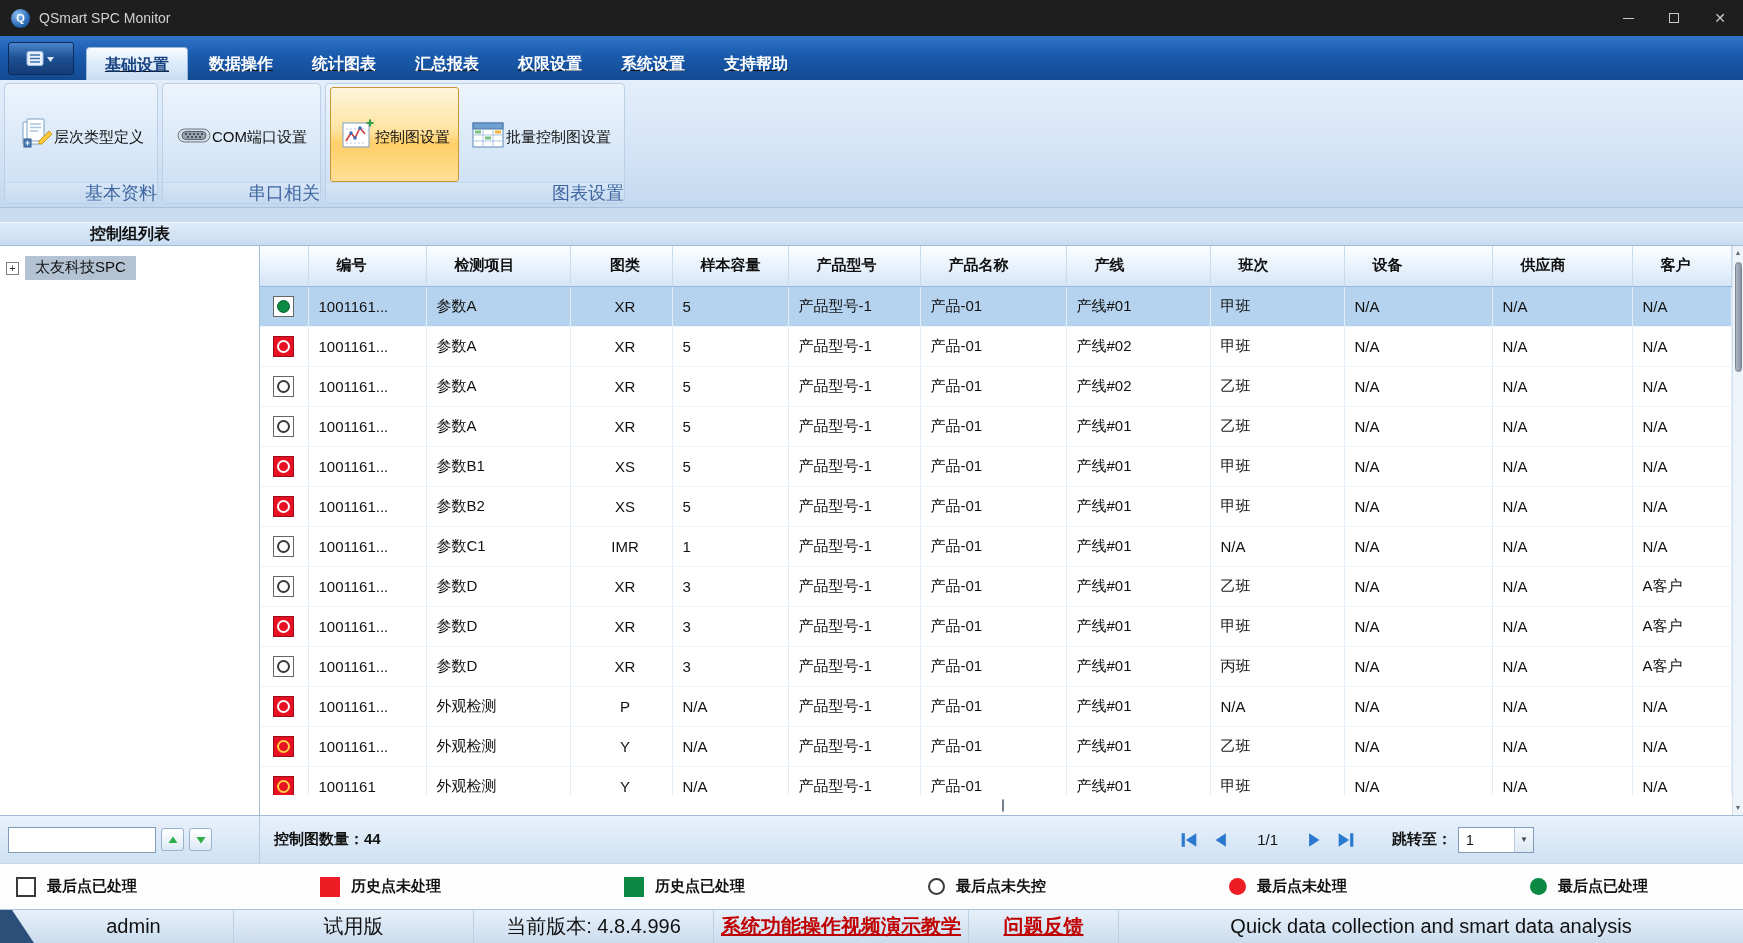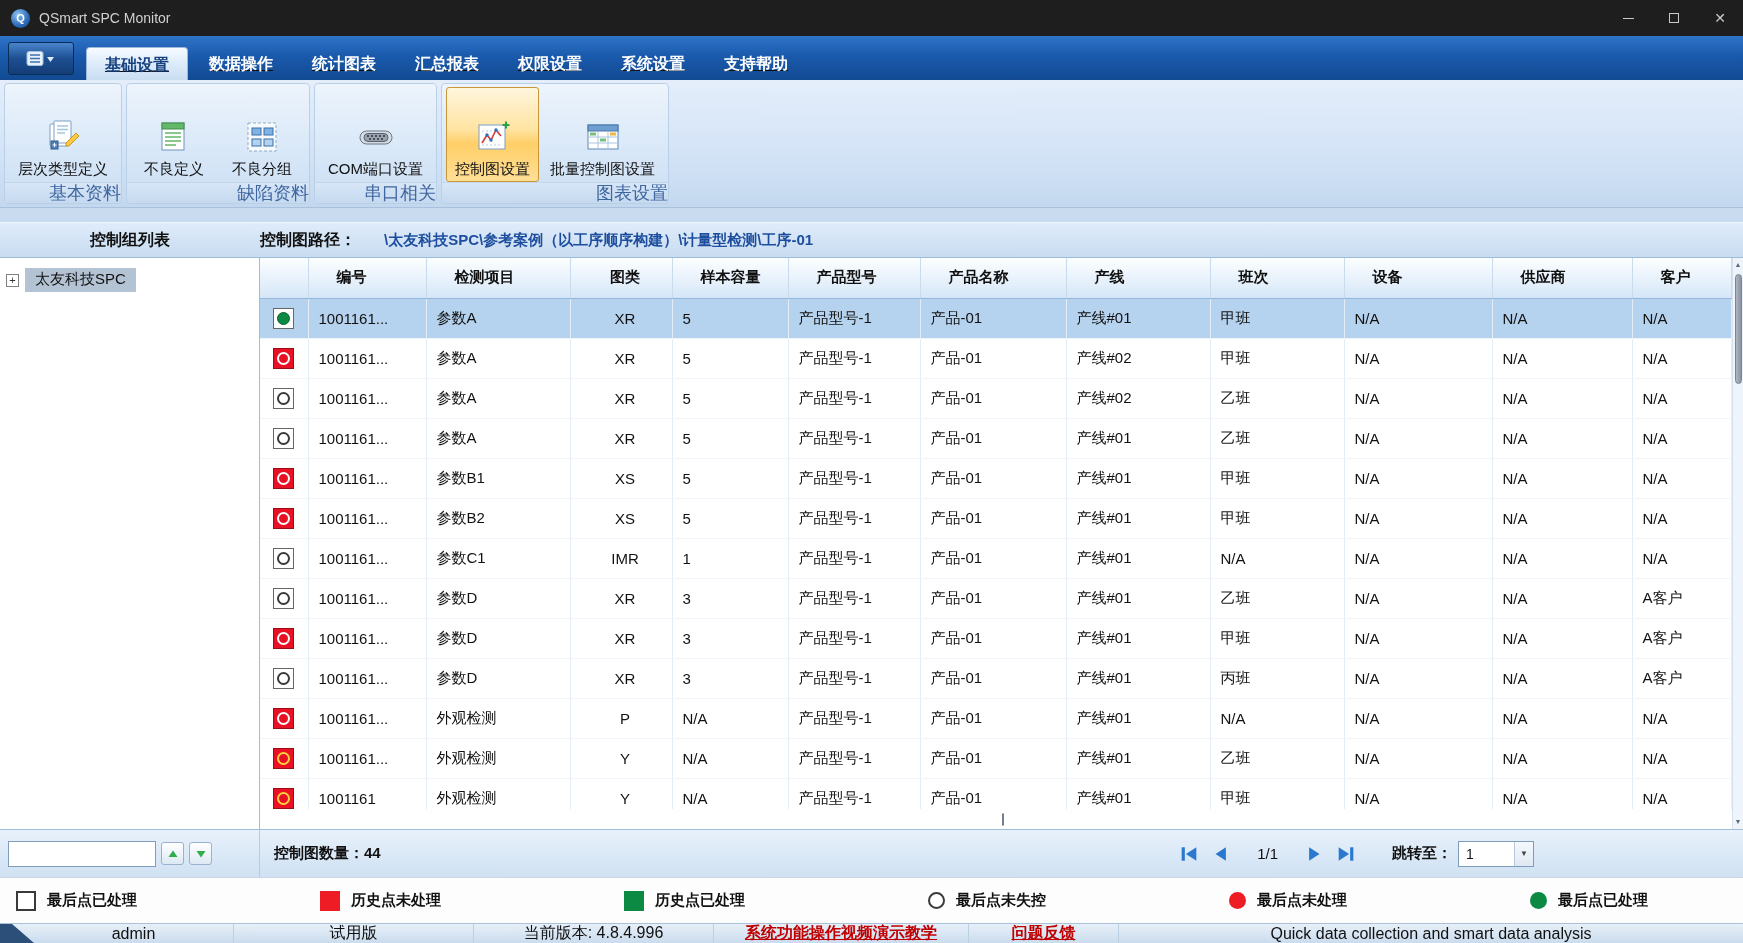--- a/index.html
+++ b/index.html
@@ -30,33 +30,33 @@
        color:#fff;border-radius:4px 4px 0 0;white-space:nowrap;}
   .tab.active{background:linear-gradient(#f8fbff,#dcebfa 50%,#c9ddf2);color:#17427f;
               border:1px solid #9db9d9;border-bottom:none;}
 
   
   .ribbon{height:128px;flex:none;display:flex;align-items:stretch;padding:2px 2px 0;
           background:linear-gradient(#e4eefb,#d3e3f6 60%,#c3d8ef);border-bottom:1px solid #a8c2dd;}
   .rgroup{display:flex;flex-direction:column;margin:1px 2px 3px;border:1px solid #bad0e7;border-radius:4px;
           background:linear-gradient(#edf4fc,#d9e8f8 55%,#cadef3);overflow:hidden;}
   .rgroup-body{flex:1;display:flex;align-items:stretch;padding:3px 4px 0;gap:2px;}
-  .rbtn{display:flex;flex-direction:column;align-items:center;justify-content:flex-end;
+  .rbtn{display:flex;flex-direction:row;align-items:center;justify-content:center;
         padding:7px 8px 2px;border:1px solid transparent;border-radius:3px;min-width:86px;}
   .rbtn.selected{background:linear-gradient(#fff6dd,#ffe3a1 45%,#ffcf68 60%,#ffdf96);border-color:#c8973a;}
   .ricon{width:36px;height:36px;margin-bottom:5px;}
   .ricon svg{width:36px;height:36px;}
   .rlabel{font-size:15px;white-space:nowrap;}
   .rgroup-label{height:21px;line-height:21px;text-align:right;font-size:18px;color:#3f66a0;
                 background:linear-gradient(#d7e6f7,#c5d9ef);border-top:1px solid #c3d6ea;}
 
   .ribbon-gap{height:14px;flex:none;background:#c9dbee;}
 
   
-  .pathbar{height:36px;flex:none;display:flex;align-items:center;
+  .pathbar{height:24px;flex:none;display:flex;align-items:center;
            background:linear-gradient(#dfecfa,#c8dcf1);
            border-top:1px solid #eef5fc;border-bottom:1px solid #9fbcd9;}
   .pathbar-left{width:260px;flex:none;text-align:center;font-size:16px;font-weight:bold;}
   .pathbar-main{flex:1;display:flex;align-items:center;}
   .path-label{font-size:16px;font-weight:bold;white-space:nowrap;}
   .path-value{font-size:15px;font-weight:bold;color:#1d4e9e;margin-left:28px;white-space:nowrap;}
 
   
   .content{flex:1;display:flex;min-height:0;}
   .sidebar{width:260px;flex:none;background:#fff;border-right:1px solid #9fbcd9;}
@@ -120,21 +120,21 @@
 
   
   .legendbar{height:46px;flex:none;display:flex;align-items:center;justify-content:space-between;
              background:#fdfdfe;border-top:1px solid #cad8e6;padding:0 95px 0 16px;}
   .legend-item{display:flex;align-items:center;gap:11px;font-size:15px;font-weight:bold;white-space:nowrap;}
   .lshape{width:20px;height:20px;flex:none;}
   .lshape.circle{width:17px;height:17px;border-radius:50%;}
   .lshape.outlined{border:2px solid #3a3a3a;}
 
   
-  .statusbar{height:20px;flex:none;display:flex;align-items:center;font-size:16px;
+  .statusbar{height:34px;flex:none;display:flex;align-items:center;font-size:20px;
              background:linear-gradient(#e7f0f9,#cbdcee);border-top:1px solid #a9c2da;}
   .corner-wedge{width:34px;height:100%;flex:none;background:#2b4f79;
                 clip-path:polygon(0 0,12px 0,34px 100%,0 100%);}
   .sseg{height:100%;display:flex;align-items:center;justify-content:center;border-right:1px solid #bcd0e3;white-space:nowrap;}
   .seg-user{width:200px;}
   .seg-edition{width:240px;}
   .seg-version{width:240px;}
   .seg-link1{width:255px;}
   .seg-link2{width:150px;}
   .seg-slogan{flex:1;border-right:none;}
@@ -190,43 +190,20 @@
                   <rect x="9" y="2" width="17" height="22" rx="1" fill="#fdfeff" stroke="#7d9fc4"></rect>
                   <path d="M12 7h11M12 10.5h11M12 14h8" stroke="#a9c4de" stroke-width="1.3" fill="none"></path>
                   <path d="M31 14l3 3-10 10h-3v-3z" fill="#ffc83d" stroke="#b8860b" stroke-width="0.8"></path>
                   <rect x="6" y="22" width="7" height="8" fill="#4f81bd" stroke="#2f5a8a"></rect>
                   <path d="M7.5 26h4M9.5 24v4" stroke="#fff" stroke-width="1"></path>
                 </svg></div>
               <div class="rlabel">层次类型定义</div>
             </div>
           </div>
           <div class="rgroup-label">基本资料</div>
-        </div>
-        <div class="rgroup">
-          <div class="rgroup-body">
-            <div class="rbtn">
-              <div class="ricon"><svg viewBox="0 0 36 36">
-                  <rect x="6" y="4" width="22" height="27" fill="#fff" stroke="#6f96bd"></rect>
-                  <rect x="6" y="4" width="22" height="6" fill="#63b86a" stroke="#3f8f46"></rect>
-                  <path d="M9 14h16M9 18h16M9 22h16M9 26h11" stroke="#63b86a" stroke-width="1.4" fill="none"></path>
-                </svg></div>
-              <div class="rlabel">不良定义</div>
-            </div>
-            <div class="rbtn">
-              <div class="ricon"><svg viewBox="0 0 36 36">
-                  <rect x="4" y="4" width="28" height="28" fill="#f6fafd" stroke="#8fa9c4" stroke-dasharray="3 2"></rect>
-                  <rect x="8" y="9" width="9" height="7" fill="#7fb2e5" stroke="#3d6fa8"></rect>
-                  <rect x="20" y="9" width="9" height="7" fill="#7fb2e5" stroke="#3d6fa8"></rect>
-                  <rect x="8" y="20" width="9" height="7" fill="#b3d2ef" stroke="#3d6fa8"></rect>
-                  <rect x="20" y="20" width="9" height="7" fill="#b3d2ef" stroke="#3d6fa8"></rect>
-                </svg></div>
-              <div class="rlabel">不良分组</div>
-            </div>
-          </div>
-          <div class="rgroup-label">缺陷资料</div>
         </div>
         <div class="rgroup">
           <div class="rgroup-body">
             <div class="rbtn">
               <div class="ricon"><svg viewBox="0 0 36 36">
                   <rect x="2" y="12" width="32" height="13" rx="6.5" fill="#d7dde4" stroke="#6b7685"></rect>
                   <rect x="6" y="14.5" width="24" height="8" rx="4" fill="#99a3b0" stroke="#57616e"></rect>
                   <circle cx="10" cy="17" r="1" fill="#2e3640"></circle>
                   <circle cx="14" cy="17" r="1" fill="#2e3640"></circle>
                   <circle cx="18" cy="17" r="1" fill="#2e3640"></circle>
@@ -270,24 +247,20 @@
           </div>
           <div class="rgroup-label">图表设置</div>
         </div>
       </div>
   </div>
 
   <div class="ribbon-gap"></div>
 
   <div class="pathbar">
     <div class="pathbar-left">控制组列表</div>
-    <div class="pathbar-main">
-      <span class="path-label">控制图路径：</span>
-      <span class="path-value">\太友科技SPC\参考案例（以工序顺序构建）\计量型检测\工序-01</span>
-    </div>
   </div>
 
   <div class="content">
     <div class="sidebar">
       <div class="tree-row">
         <span class="expander">+</span>
         <span class="tree-label">太友科技SPC</span>
       </div>
     </div>
 

